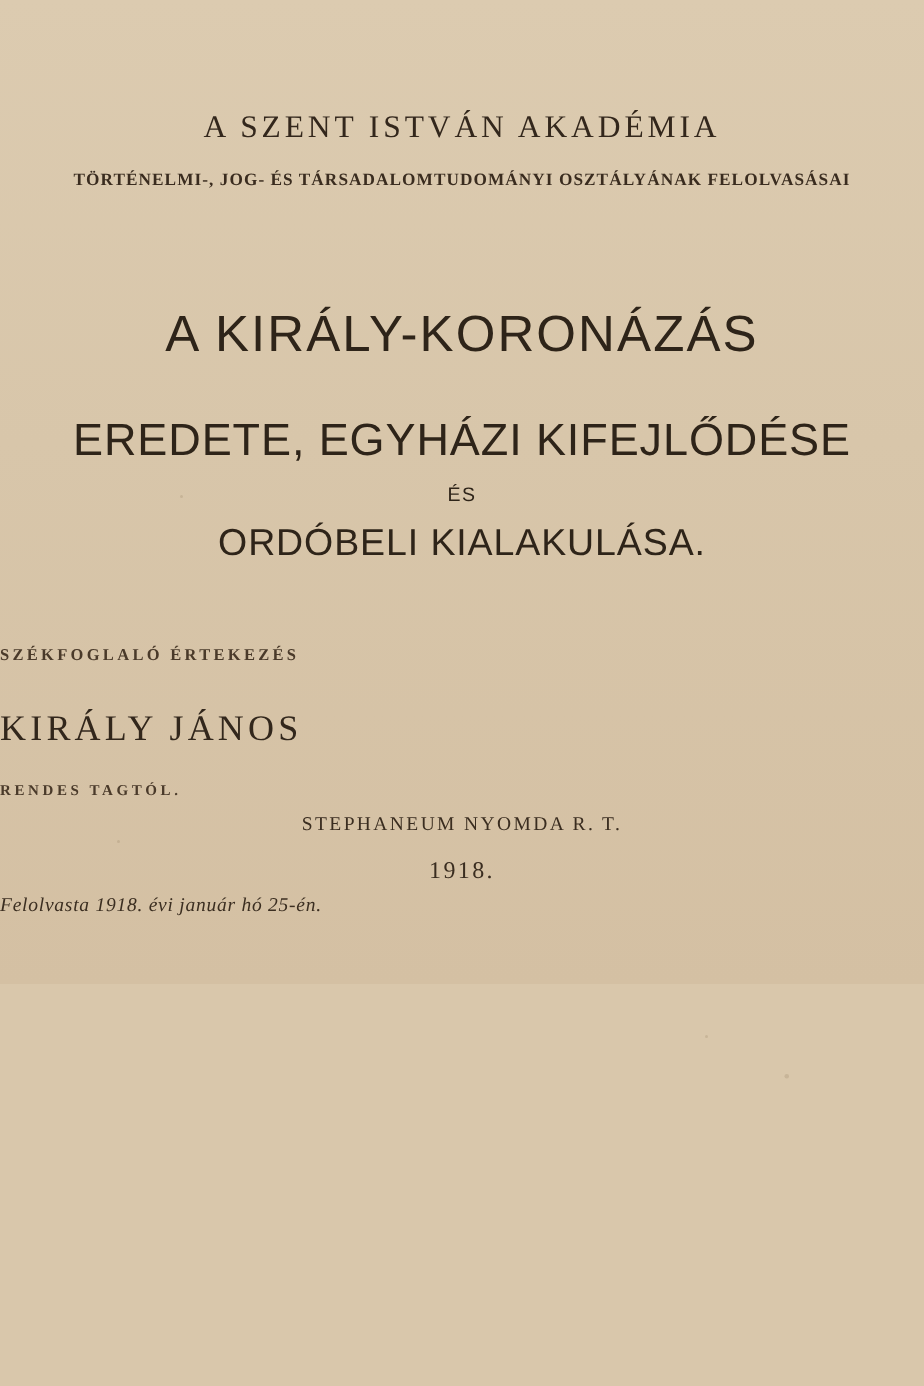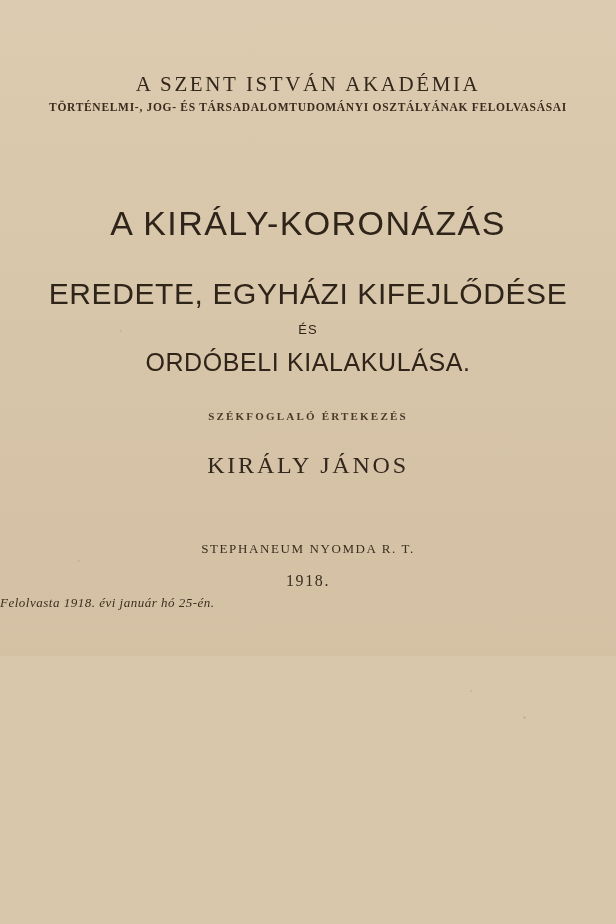--- a/index.html
+++ b/index.html
@@ -31,21 +31,21 @@
     text-align: center;
   }
   .academy {
     font-family: "Liberation Serif", serif;
     font-size: 21px;
     letter-spacing: 2.6px;
     color: #33271c;
     font-weight: 400;
   }
   .section-line {
-    margin-top: 4px;
+    margin-top: 17px;
     font-size: 11.5px;
     letter-spacing: 0.7px;
     color: #3a2c1f;
     font-weight: 700;
     white-space: nowrap;
   }
   .editor-row {
     margin-top: 9px;
     position: relative;
     height: 22px;
@@ -134,22 +134,22 @@
     letter-spacing: 0.6px;
     color: #2e2419;
     font-weight: 400;
   }
 
   
   .authorblock {
     position: absolute;
     left: 0;
     right: 0;
-    top: 410px;
-    text-align: center;
+    top: 431px;
+    text-align: left;
   }
   .kind {
     font-size: 11px;
     letter-spacing: 2.2px;
     color: #4a3a2a;
     font-weight: 700;
   }
   .author {
     margin-top: 30px;
     font-family: "Liberation Serif", serif;
@@ -228,20 +228,21 @@
   <div class="titleblock">
     <div class="title-main">A KIRÁLY-KORONÁZÁS</div>
     <div class="title-sub1">EREDETE, EGYHÁZI KIFEJLŐDÉSE</div>
     <div class="title-es">ÉS</div>
     <div class="title-sub2">ORDÓBELI KIALAKULÁSA.</div>
   </div>
 
   <div class="authorblock">
     <div class="kind">SZÉKFOGLALÓ ÉRTEKEZÉS</div>
     <div class="author">KIRÁLY JÁNOS</div>
+    <div class="member">RENDES TAGTÓL.</div>
   </div>
 
   <div class="readon">Felolvasta 1918. évi január hó 25-én.</div>
 
   <div class="imprint">
     <div class="printer">STEPHANEUM NYOMDA R. T.</div>
     <div class="year">1918.</div>
   </div>
 
 </div>

